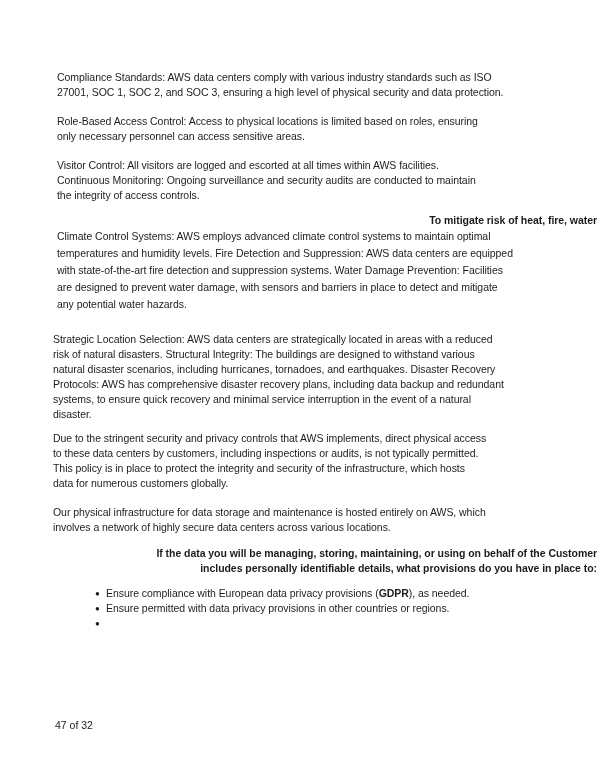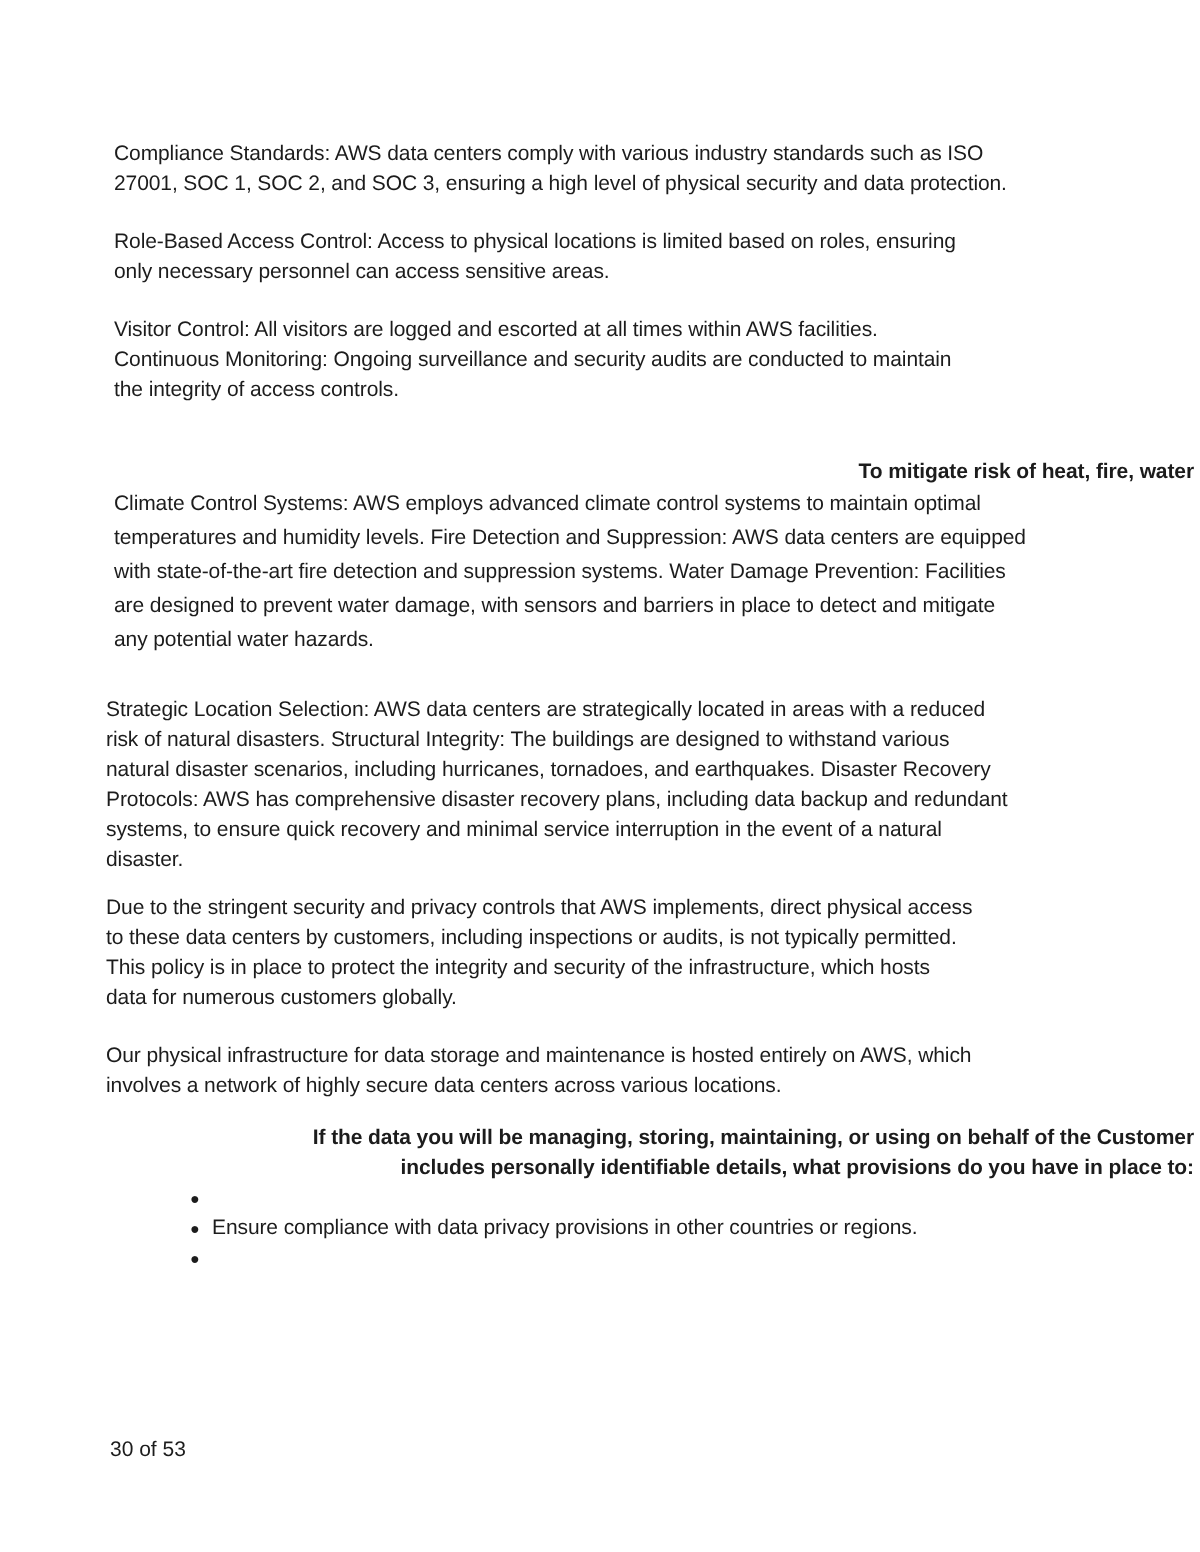--- a/index.html
+++ b/index.html
@@ -32,26 +32,26 @@
   }
   .heading {
     white-space: pre;
     font-weight: bold;
     margin: 0;
     text-align: right;
   }
   
   .shift-left { margin-left: -4px; }
 
-  .p-visitor   { margin-bottom: 26px; }
+  .p-visitor   { margin-bottom: 10px; }
   .p-climate   { line-height: 17px; margin-bottom: 19px; }
   .p-strategic { margin-bottom: 9px; }
   .p-infra     { margin-bottom: 11px; }
   .p-due       { margin-bottom: 14px; }
-  .h-pii       { }
+  .h-pii       { margin-bottom: 10px; }
 
   .bullet-list { margin: 0; }
   .bullet-item {
     display: flex;
     align-items: flex-start;
     padding-left: 38px;
     line-height: 15px;
   }
   .bullet-glyph {
     flex: 0 0 auto;
@@ -111,28 +111,29 @@
     <p class="para p-infra shift-left">Our physical infrastructure for data storage and maintenance is hosted entirely on AWS, which
 involves a network of highly secure data centers across various locations.</p>
 
     <p class="heading h-pii shift-left">If the data you will be managing, storing, maintaining, or using on behalf of the Customer
 includes personally identifiable details, what provisions do you have in place to:</p>
 
     <div class="bullet-list shift-left">
 
       <div class="bullet-item">
         <span class="bullet-glyph">●</span>
+        <span class="bullet-text"><span>Ensure compliance with European data privacy provisions (</span><span class="bold-inline">GDPR</span><span>), as needed.</span></span>
       </div>
 
       <div class="bullet-item">
         <span class="bullet-glyph">●</span>
-        <span class="bullet-text">Ensure compliance with data privacy provisions in other countries or regions.</span>
+        <span class="bullet-text">Ensure permitted with data privacy provisions in other countries or regions.</span>
       </div>
 
       <div class="bullet-item">
         <span class="bullet-glyph">●</span>
       </div>
 
     </div>
   </div>
 
-  <div class="footer">30 of 53</div>
+  <div class="footer">47 of 32</div>
 </div>
 
 </body></html>

